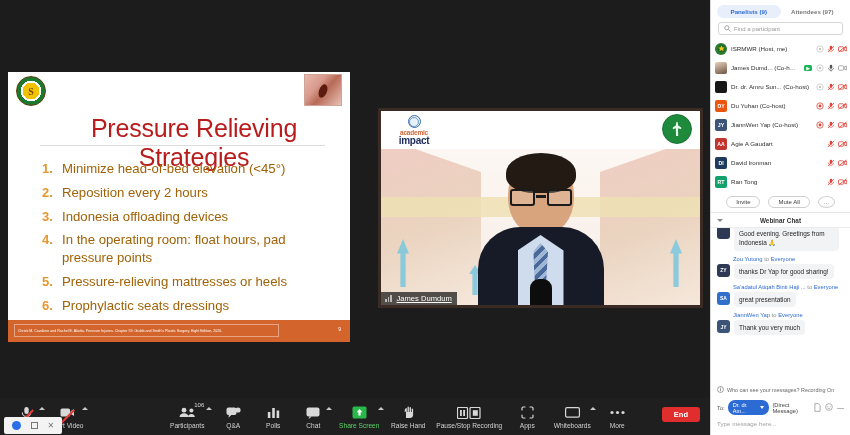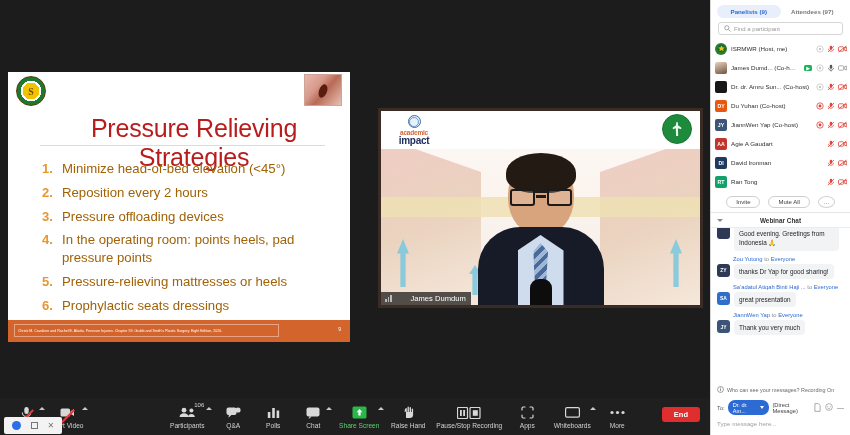--- a/index.html
+++ b/index.html
@@ -207,21 +207,21 @@
   }
   #video .mic {
     position: absolute; left: 50%; bottom: 0; transform: translateX(-50%);
     width: 22px; height: 26px; background: #0d0d0d; border-radius: 9px 9px 0 0;
   }
   #video .nameplate {
     position: absolute; left: 0; bottom: 0;
     height: 13px; padding: 0 5px 0 4px;
     background: rgba(20,20,20,.72);
     color: #ffffff; font-size: 7.6px; line-height: 13px;
-    display: flex; align-items: center; gap: 19px;
+    display: flex; align-items: center; gap: 5px; text-decoration: underline;
   }
   #video .np-bars {
     display: inline-flex; align-items: flex-end; gap: 1px; height: 7px;
   }
   #video .np-bars i { width: 1.5px; background: #bbb; display: block; }
   #video .np-bars i:nth-child(1){height:3px;} #video .np-bars i:nth-child(2){height:5px;} #video .np-bars i:nth-child(3){height:7px;}
 
   
   #toolbar {
     position: absolute; left: 0; top: 398px;
@@ -371,22 +371,22 @@
       <span class="inner">S</span>
     </div>
     <div id="slide-photo">
       <div class="wound"></div>
     </div>
     <div id="slide-title">Pressure Relieving Strategies</div>
     <div id="slide-rule"></div>
     <ol id="slide-list">
       <li>Minimize head-of-bed elevation (&lt;45°)</li>
       <li>Reposition every 2 hours</li>
-      <li>Pressure offloading devices</li>
-      <li>In the operating room: points heels, pad pressure points</li>
+      <li>Indonesia offloading devices</li>
+      <li>In the operating room: float hours, pad pressure points</li>
       <li>Pressure-relieving mattresses or heels</li>
       <li>Prophylactic seats dressings</li>
     </ol>
     <div id="slide-footer">
       <div id="slide-cite">Christi M. Cavaliere and Rachel E. Aliotta. Pressure Injuries. Chapter 59. Grabb and Smith's Plastic Surgery. Eight Edition, 2020.</div>
       <div id="slide-pageno">9</div>
     </div>
   </div>
 
   <div id="video">

